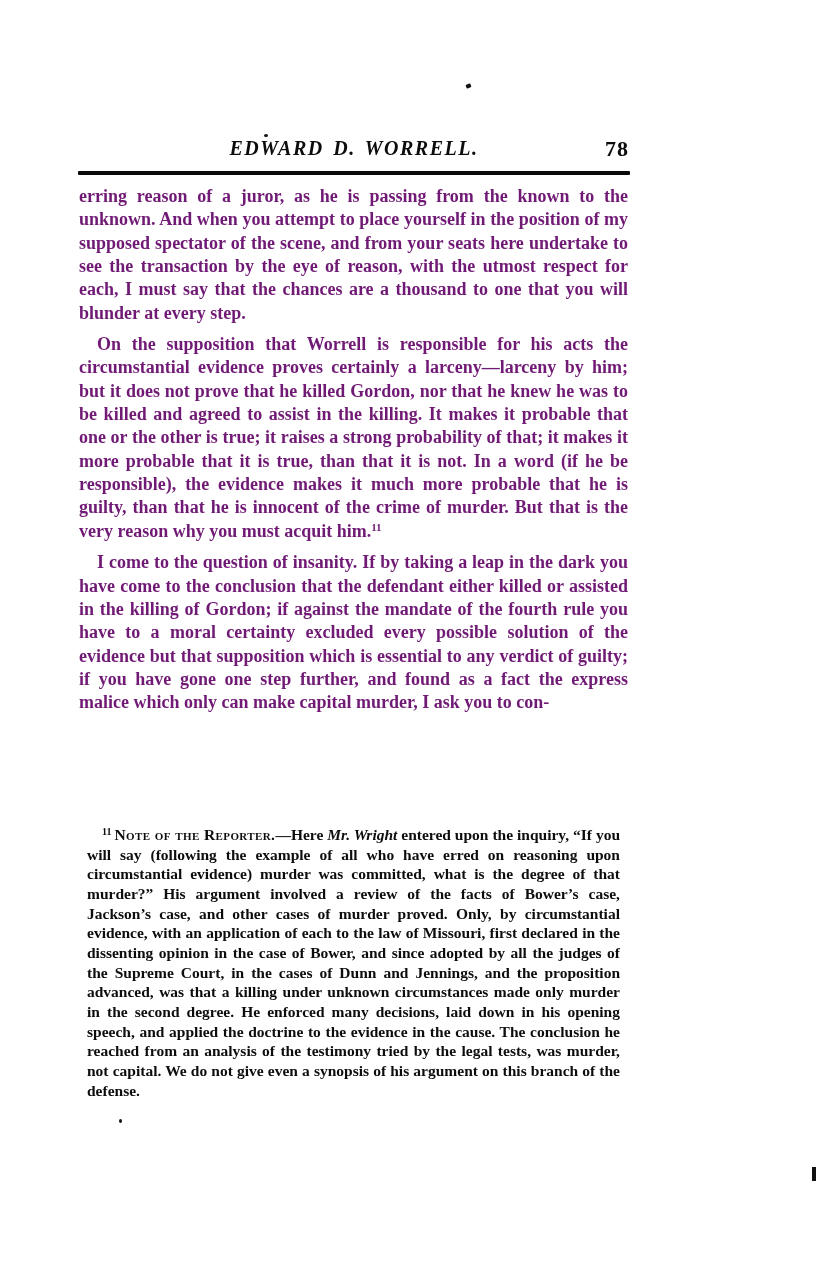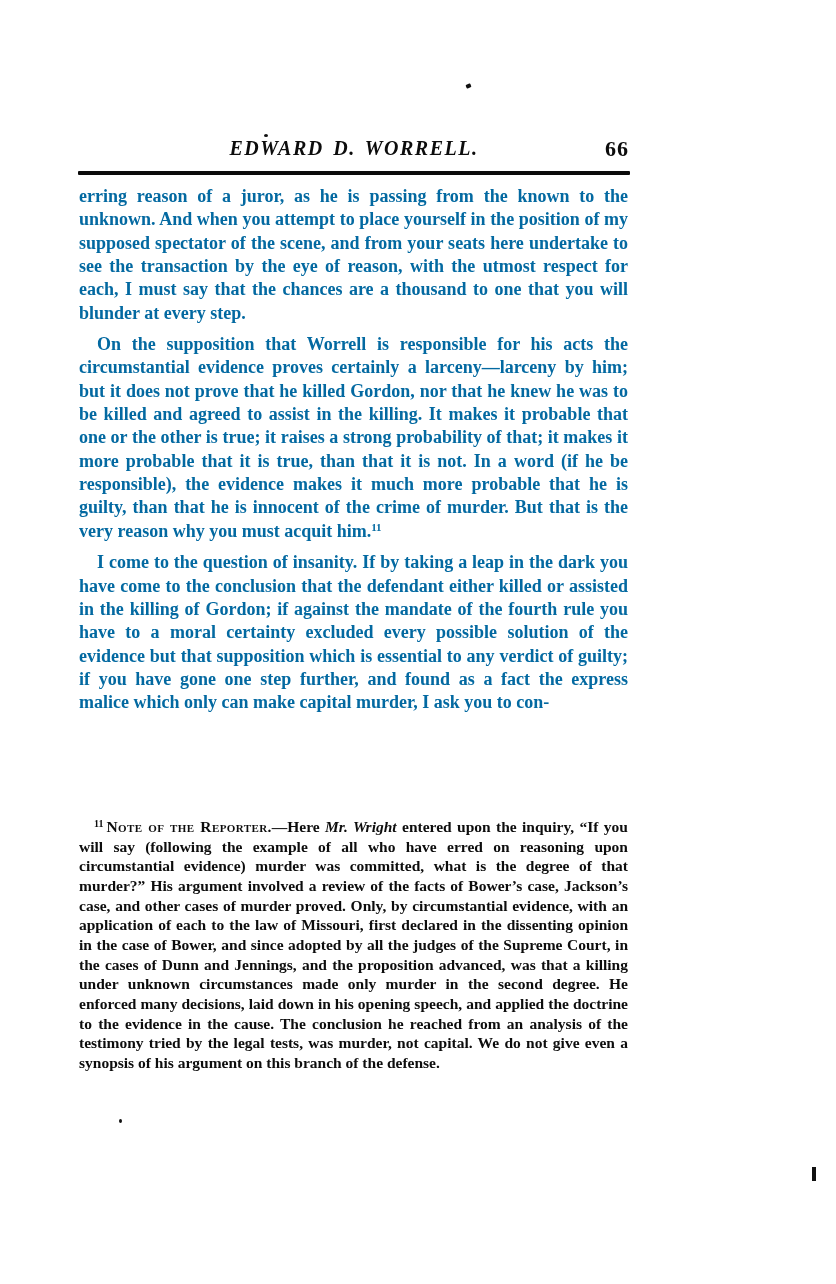--- a/index.html
+++ b/index.html
@@ -39,41 +39,41 @@
     border-radius: 1px;
   }
   .body-text {
     position: absolute;
     top: 185px; left: 79px; width: 549px;
     max-height: 634px; overflow: hidden;
     font-weight: 700;
     font-size: 18px;
     line-height: 23.35px;
     text-align: justify;
-    color: #0369a1;
+    color: #701a75;
   }
   .para { margin: 0; padding: 0; }
   .para.indent { text-indent: 18px; margin-top: 8px; }
   .fn-ref {
     font-size: 11px;
     line-height: 0;
     position: relative;
     top: -6px;
     font-weight: 700;
   }
   .footnote-block {
     position: absolute;
     top: 817px; left: 79px; width: 549px;
     font-weight: 700;
     font-size: 15.5px;
     line-height: 19.65px;
     text-align: justify;
     color: #0d0d0d;
   }
-  .footnote-para { margin: 0; text-indent: 15px; }
+  .footnote-para { margin: 8px; text-indent: 15px; }
   .fn-marker {
     font-size: 10px;
     line-height: 0;
     position: relative;
     top: -5px;
     margin-right: 3px;
     font-weight: 700;
   }
   .smallcaps { font-variant: small-caps; letter-spacing: 0.4px; }
   .it { font-style: italic; }
@@ -88,21 +88,21 @@
 
 <div class="page">
 
   <div class="speck speck-quote"></div>
   <div class="speck speck-header"></div>
   <div class="speck speck-footer"></div>
   <div class="speck speck-edge"></div>
 
   <div class="header">
     <div class="header-title">EDWARD D. WORRELL.</div>
-    <div class="page-number">66</div>
+    <div class="page-number">78</div>
   </div>
 
   <div class="rule"></div>
 
   <div class="body-text">
     <p class="para"><span>erring reason of a juror, as he is passing from the known to the unknown.  And when you attempt to place yourself in the position of my supposed spectator of the scene, and from your seats here undertake to see the transaction by the eye of reason, with the utmost respect for each, I must say that the chances are a thousand to one that you will blunder at every step.</span></p>
     <p class="para indent"><span>On the supposition that Worrell is responsible for his acts the circumstantial evidence proves certainly a larceny—larceny by him; but it does not prove that he killed Gordon, nor that he knew he was to be killed and agreed to assist in the killing.  It makes it probable that one or the other is true; it raises a strong probability of that; it makes it more probable that it is true, than that it is not.  In a word (if he be responsible), the evidence makes it much more probable that he is guilty, than that he is innocent of the crime of murder.  But that is the very reason why you must acquit him.</span><span class="fn-ref">11</span></p>
     <p class="para indent"><span>I come to the question of insanity.  If by taking a leap in the dark you have come to the conclusion that the defendant either killed or assisted in the killing of Gordon; if against the mandate of the fourth rule you have to a moral certainty excluded every possible solution of the evidence but that supposition which is essential to any verdict of guilty; if you have gone one step further, and found as a fact the express malice which only can make capital murder, I ask you to con-</span></p>
   </div>
 

